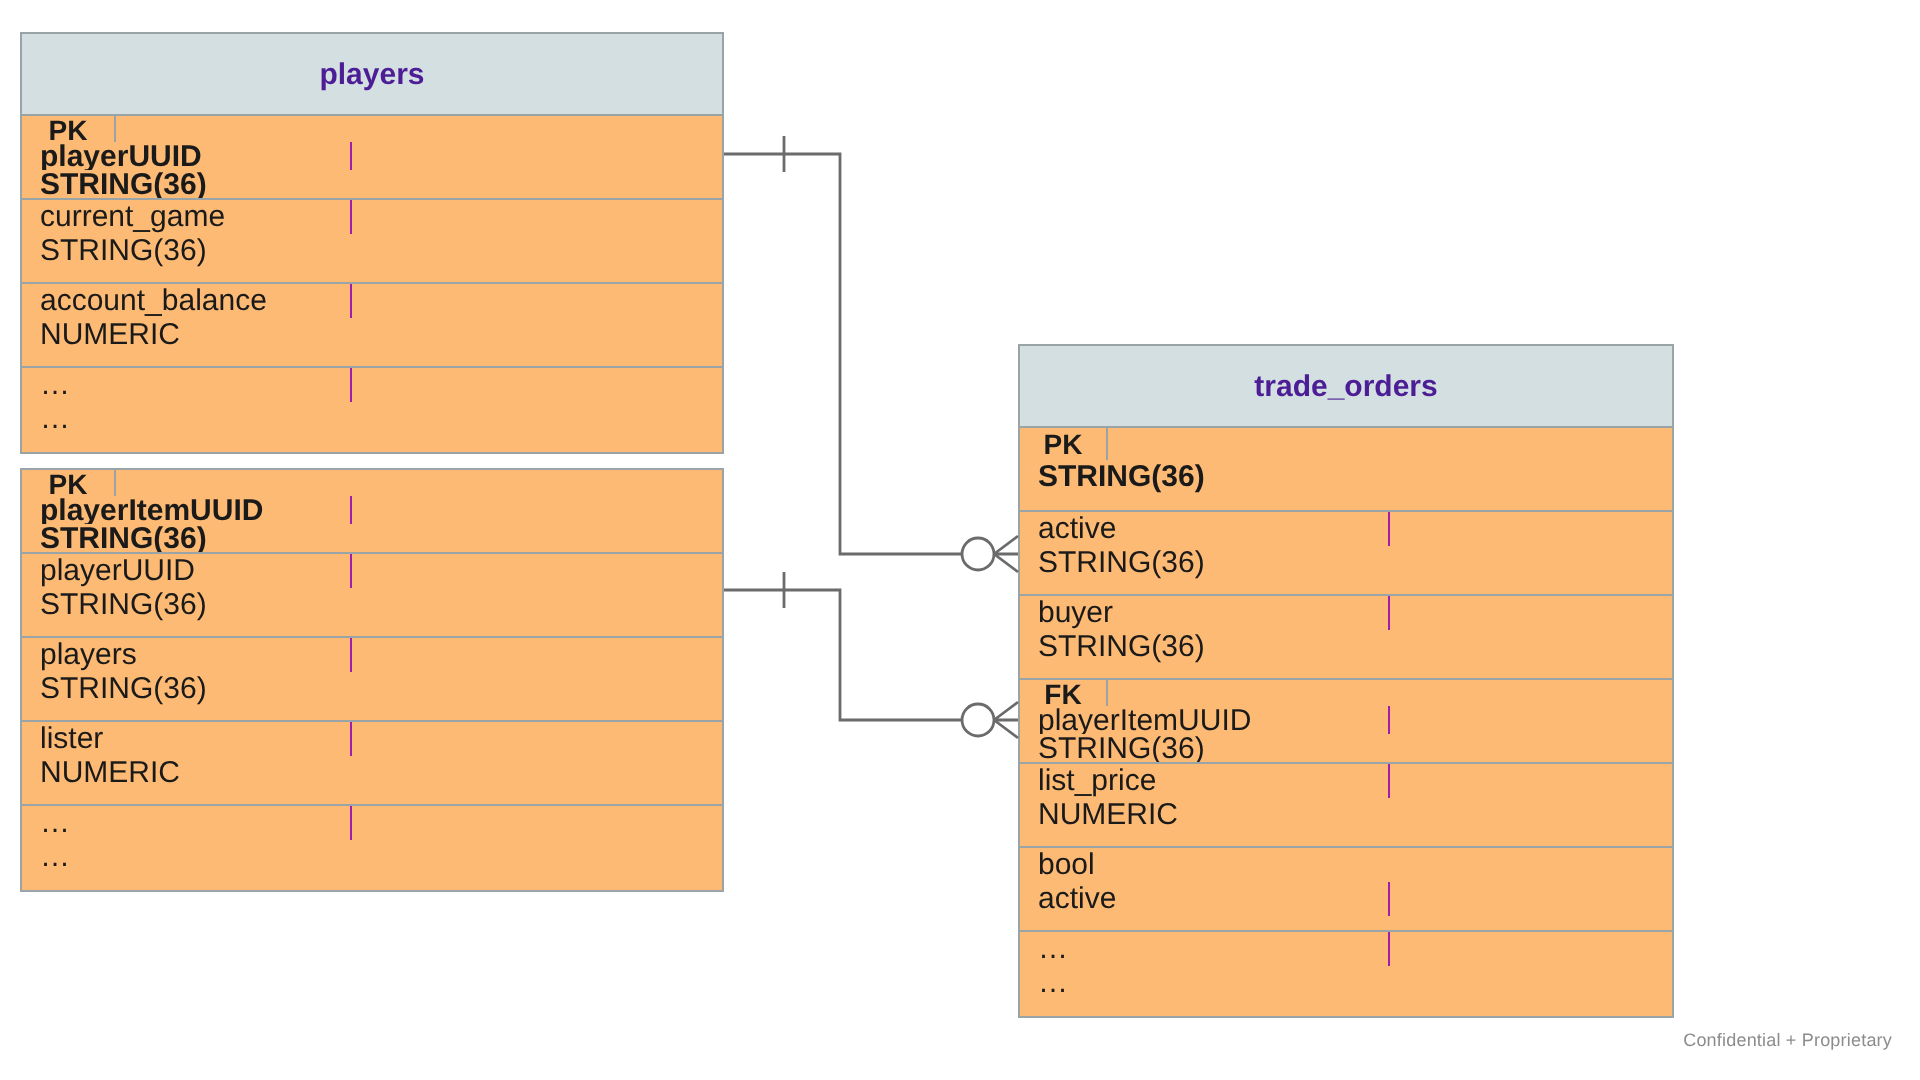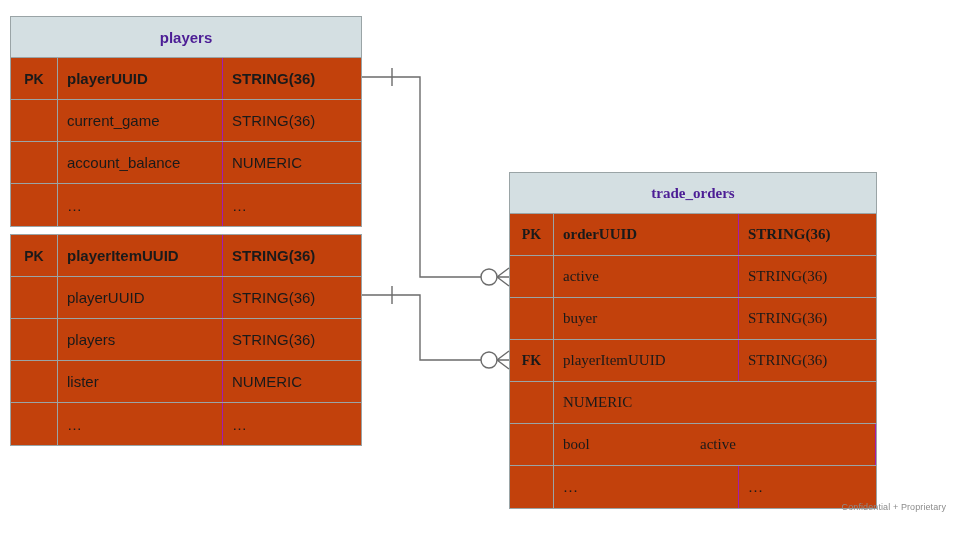--- a/index.html
+++ b/index.html
@@ -41,21 +41,22 @@
     border-bottom: 1px solid #9aa4a6;
     background: #d4dfe2;
     white-space: nowrap;
     overflow: hidden;
   }
   .erow {
     display: flex;
     box-sizing: border-box;
     height: 42px;
     border-bottom: 1px solid #9aa4a6;
-    background: #c2410c;
+    background: #fdba74;
+    flex-direction: column;
   }
   .erow:last-child { border-bottom: none; }
   .cell {
     box-sizing: border-box;
     display: flex;
     align-items: center;
     font-size: 15px;
     color: #1a1a1a;
     white-space: nowrap;
     overflow: hidden;
@@ -80,21 +81,21 @@
   .ent-left { left: 10px; width: 352px; }
   .ent-left .cell-key  { width: 47px; }
   .ent-left .cell-name { width: 165px; }
   .ent-left .cell-type { width: 138px; }
 
   #ent-players      { top: 16px;  }
   #ent-player-items { top: 234px; }
 
   
   #ent-trade-orders {
-    left: 509px; top: 172px; width: 368px; font-family: Liberation Serif, serif;
+    left: 509px; top: 172px; width: 328px;
   }
   #ent-trade-orders .cell-key  { width: 44px; }
   #ent-trade-orders .cell-name { width: 185px; }
   #ent-trade-orders .cell-type { width: 137px; }
 
   
   #connectors {
     position: absolute;
     left: 0; top: 0;
     width: 960px; height: 540px;
@@ -107,21 +108,21 @@
     left: 18px;
     top: 504px;
     font-size: 21px;
     color: #737373;
     letter-spacing: 0.2px;
     margin-top: 44px;
   }
   .footnote {
     position: absolute;
     right: 14px;
-    top: 502px;
+    top: 515px;
     font-size: 9px;
     color: #8c8c8c;
     letter-spacing: 0.1px;
   }
 </style>
 </head>
 <body>
 
 <div id="canvas">
 
@@ -177,40 +178,40 @@
       <div class="cell cell-name">…</div>
       <div class="cell cell-type">…</div>
     </div>
   </div>
 
   <div class="entity" id="ent-trade-orders">
     <div class="entity-title">trade_orders</div>
 
     <div class="erow is-pk">
       <div class="cell cell-key">PK</div>
-      <div class="cell cell-name">orderUUID</div>
       <div class="cell cell-type">STRING(36)</div>
     </div>
     <div class="erow">
       <div class="cell cell-key"></div>
       <div class="cell cell-name">active</div>
       <div class="cell cell-type">STRING(36)</div>
     </div>
     <div class="erow">
       <div class="cell cell-key"></div>
       <div class="cell cell-name">buyer</div>
       <div class="cell cell-type">STRING(36)</div>
     </div>
     <div class="erow">
       <div class="cell cell-key">FK</div>
       <div class="cell cell-name">playerItemUUID</div>
       <div class="cell cell-type">STRING(36)</div>
     </div>
     <div class="erow">
       <div class="cell cell-key"></div>
+      <div class="cell cell-name">list_price</div>
       <div class="cell cell-type">NUMERIC</div>
     </div>
     <div class="erow">
       <div class="cell cell-key"></div>
       <div class="cell cell-type">bool</div>
       <div class="cell cell-name">active</div>
     </div>
     <div class="erow">
       <div class="cell cell-key"></div>
       <div class="cell cell-name">…</div>

